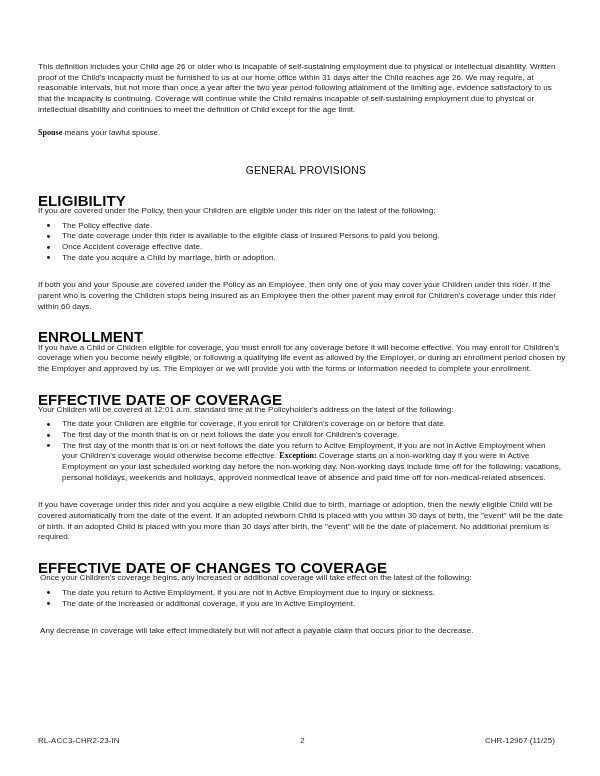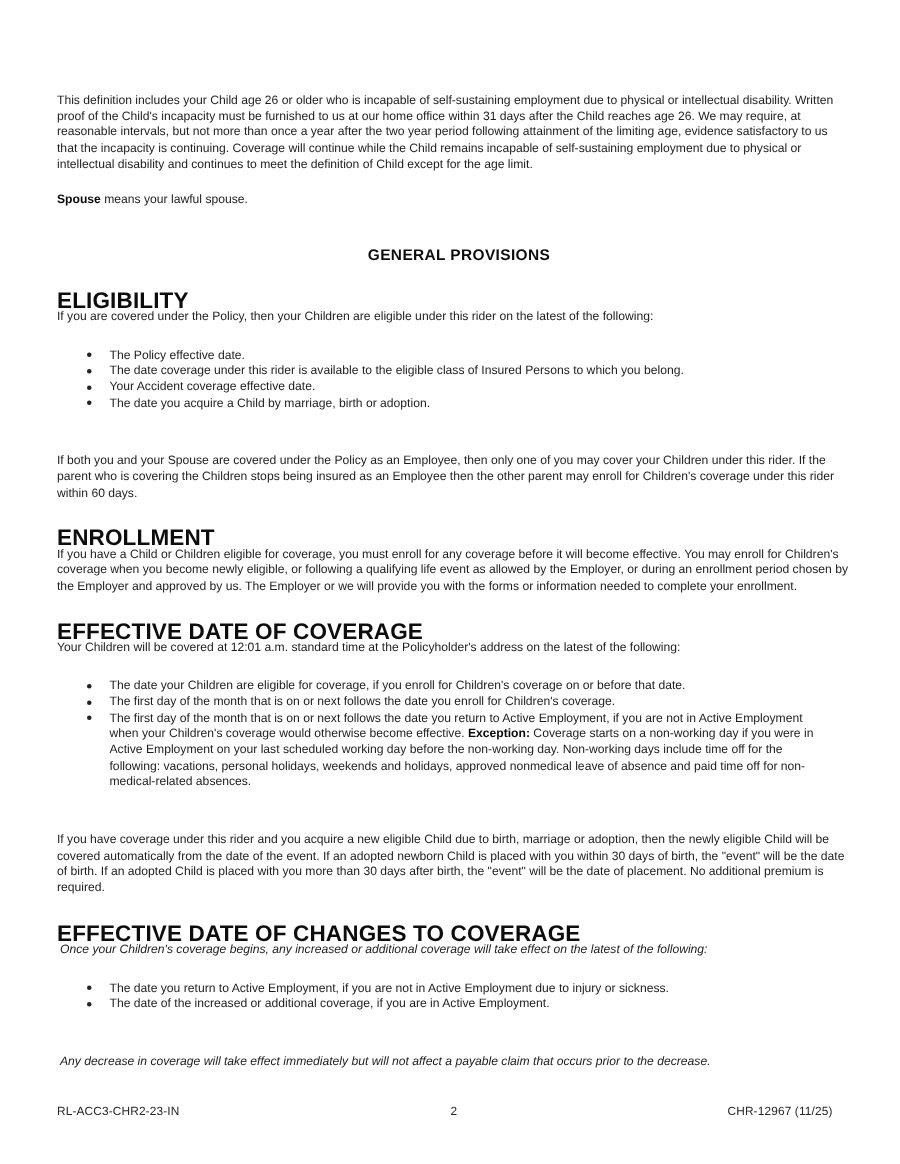--- a/index.html
+++ b/index.html
@@ -34,37 +34,37 @@
     line-height: 10.65px;
     text-align: left;
     color: #1c1c1c;
   }
   .gap-md { height: 13px; }
   .gap-lg { height: 19px; }
   .gap-xl { height: 26px; }
   .doc-title {
     margin: 0;
     font-size: 10.3px;
-    font-weight: bold;
+    font-weight: normal;
     text-align: center;
     letter-spacing: 0.25px;
     color: #0d0d0d;
     width: 534px;
     margin-left: 1px;
   }
   h2.section-heading {
     margin: 0;
     font-size: 15px;
     font-weight: bold;
     letter-spacing: 0.1px;
     line-height: 11.2px;
     color: #0d0d0d;
   }
   ul.bullets {
-    margin: 15px;
+    margin: 4px;
     padding: 0;
     list-style: none;
   }
   ul.bullets > li {
     position: relative;
     padding-left: 20px;
     font-size: 8.1px;
     line-height: 10.65px;
     color: #1c1c1c;
     margin: 0;
@@ -74,22 +74,23 @@
     left: 5px;
     top: 3.6px;
     width: 2.9px;
     height: 2.9px;
     background: #232323;
     border-radius: 50%;
   }
   b, .b {
     font-weight: bold;
     color: #0b0b0b;
-  }
-  .indented { padding-left: 2px; font-style: italic; }
+    font-family: Liberation Serif, serif;
+  }
+  .indented { padding-left: 2px; }
   .footer {
     position: absolute;
     left: 38px;
     top: 736px;
     width: 529px;
     height: 12px;
     font-size: 7.9px;
     color: #262626;
   }
   .footer .left {
@@ -130,25 +131,25 @@
 
     <h2 class="section-heading">ELIGIBILITY</h2>
     <p class="para">If you are covered under the Policy, then your Children are eligible under this rider on the latest of the following:</p>
     <ul class="bullets">
       <li>
         <span class="dot"></span>
         <span>The Policy effective date.</span>
       </li>
       <li>
         <span class="dot"></span>
-        <span>The date coverage under this rider is available to the eligible class of Insured Persons to which you belong.</span>
-      </li>
-      <li>
-        <span class="dot"></span>
-        <span>Your Accident coverage effective date.</span>
+        <span>The date coverage under this rider is available to the eligible class of Insured Persons to paid you belong.</span>
+      </li>
+      <li>
+        <span class="dot"></span>
+        <span>Once Accident coverage effective date.</span>
       </li>
       <li>
         <span class="dot"></span>
         <span>The date you acquire a Child by marriage, birth or adoption.</span>
       </li>
     </ul>
 
     <div class="gap-md"></div>
 
     <p class="para">If both you and your Spouse are covered under the Policy as an Employee, then only one of you may cover your Children under this rider.  If the parent who is covering the Children stops being insured as an Employee then the other parent may enroll for Children's coverage under this rider within 60 days.</p>

